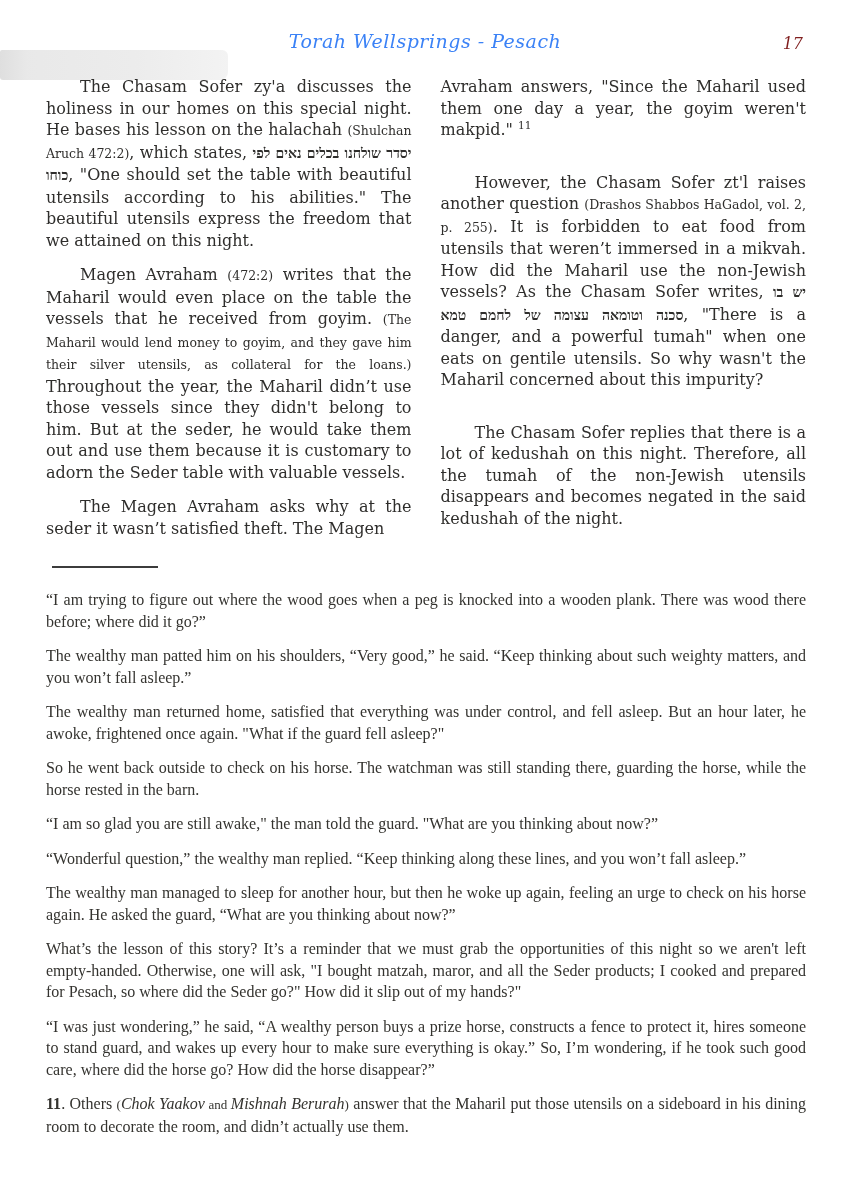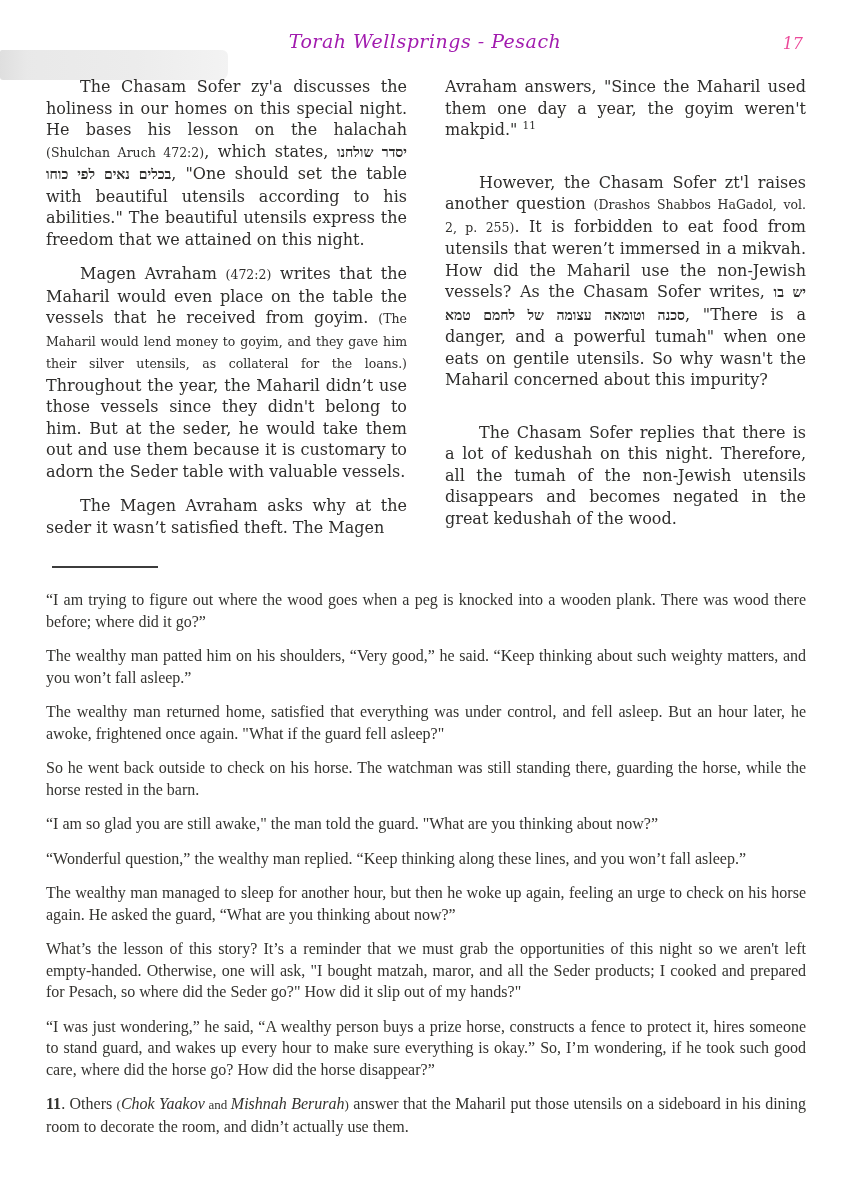--- a/index.html
+++ b/index.html
@@ -14,29 +14,29 @@
   
   .artifact {
     position:absolute; left:0px; top:50px; width:228px; height:30px;
     background:linear-gradient(90deg, #9a9a9a 0%, #b9b9b9 12%, #c4c4c4 60%, #d9d9d9 100%);
     opacity:0.32;
     border-radius:2px 6px 8px 3px;
   }
   .header { position:absolute; top:30px; left:45px; width:760px; height:28px; }
   .title {
     position:absolute; left:0; right:0; text-align:center;
-    font-style:italic; font-size:19px; letter-spacing:0.5px; color:#a21caf;
+    font-style:italic; font-size:19px; letter-spacing:0.5px; color:#3b82f6;
   }
   .pagenum {
     position:absolute; right:2px; top:4px;
-    font-style:italic; font-size:16px; color:#ec4899;
+    font-style:italic; font-size:16px; color:#7f1d1d;
   }
   .columns {
     position:absolute; top:76px; left:46px; width:760px;
-    display:flex; gap:38px;
+    display:flex; gap:29px;
   }
   .col {
     width:369px;
     font-size:16px; line-height:21.5px;
     text-align:justify;
   }
   .col p { margin:0 0 13px 0; }
   .col.right p { margin-bottom:31px; }
   .para.indent { text-indent:34px; }
   .seg-s { font-size:12.5px; }
@@ -73,21 +73,21 @@
 
   <div class="columns">
     <div class="col left">
         <p class="para indent"><span class="seg-n">The Chasam Sofer zy'a discusses the holiness in our homes on this special night. He bases his lesson on the halachah </span><span class="seg-s">(Shulchan Aruch 472:2)</span><span class="seg-n">, which states, </span><span class="seg-h" dir="rtl">יסדר שולחנו בכלים נאים לפי כוחו</span><span class="seg-n">, "One should set the table with beautiful utensils according to his abilities." The beautiful utensils express the freedom that we attained on this night.</span></p>
         <p class="para indent"><span class="seg-n">Magen Avraham </span><span class="seg-s">(472:2)</span><span class="seg-n"> writes that the Maharil would even place on the table the vessels that he received from goyim. </span><span class="seg-s">(The Maharil would lend money to goyim, and they gave him their silver utensils, as collateral for the loans.)</span><span class="seg-n"> Throughout the year, the Maharil didn’t use those vessels since they didn't belong to him. But at the seder, he would take them out and use them because it is customary to adorn the Seder table with valuable vessels.</span></p>
         <p class="para indent"><span class="seg-n">The Magen Avraham asks why at the seder it wasn’t satisfied theft. The Magen</span></p>
       </div>
     <div class="col right">
         <p class="para"><span class="seg-n">Avraham answers, "Since the Maharil used them one day a year, the goyim weren't makpid." </span><span class="seg-sup">11</span></p>
         <p class="para indent"><span class="seg-n">However, the Chasam Sofer zt'l raises another question </span><span class="seg-s">(Drashos Shabbos HaGadol, vol. 2, p. 255)</span><span class="seg-n">. It is forbidden to eat food from utensils that weren’t immersed in a mikvah. How did the Maharil use the non-Jewish vessels? As the Chasam Sofer writes, </span><span class="seg-h" dir="rtl">יש בו סכנה וטומאה עצומה של לחמם טמא</span><span class="seg-n">, "There is a danger, and a powerful tumah" when one eats on gentile utensils. So why wasn't the Maharil concerned about this impurity?</span></p>
-        <p class="para indent"><span class="seg-n">The Chasam Sofer replies that there is a lot of kedushah on this night. Therefore, all the tumah of the non-Jewish utensils disappears and becomes negated in the great kedushah of the wood.</span></p>
+        <p class="para indent"><span class="seg-n">The Chasam Sofer replies that there is a lot of kedushah on this night. Therefore, all the tumah of the non-Jewish utensils disappears and becomes negated in the said kedushah of the night.</span></p>
       </div>
   </div>
 
   <div class="fnrule"></div>
 
   <div class="footnotes">
       <p class="para"><span class="seg-n">“I am trying to figure out where the wood goes when a peg is knocked into a wooden plank. There was wood there before; where did it go?”</span></p>
       <p class="para"><span class="seg-n">The wealthy man patted him on his shoulders, “Very good,” he said. “Keep thinking about such weighty matters, and you won’t fall asleep.”</span></p>
       <p class="para"><span class="seg-n">The wealthy man returned home, satisfied that everything was under control, and fell asleep. But an hour later, he awoke, frightened once again. "What if the guard fell asleep?"</span></p>
       <p class="para"><span class="seg-n">So he went back outside to check on his horse. The watchman was still standing there, guarding the horse, while the horse rested in the barn.</span></p>

